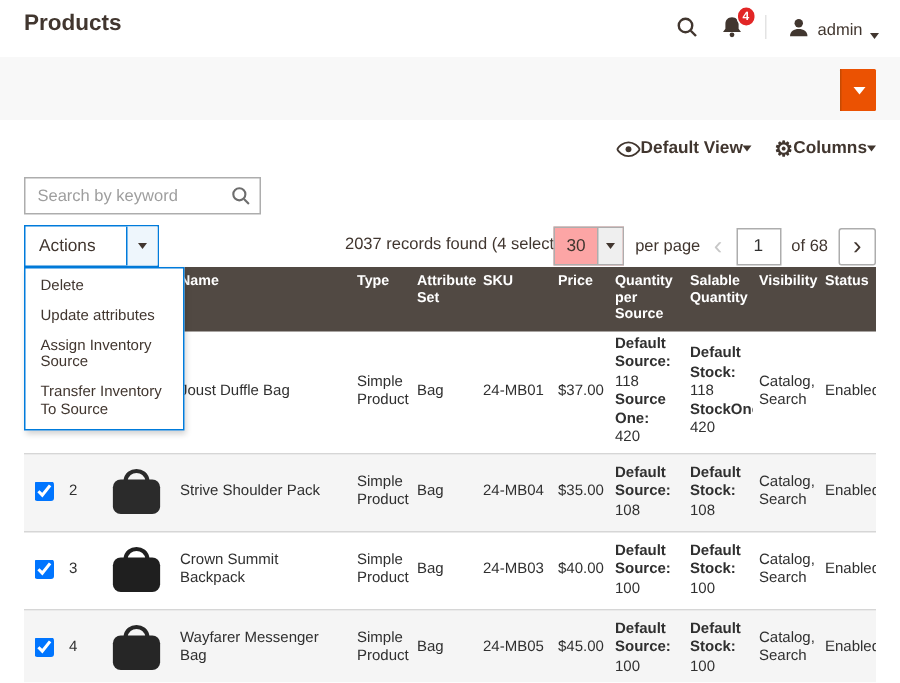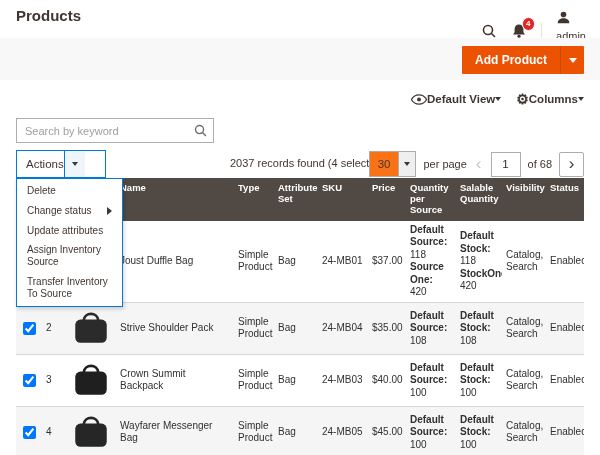--- a/index.html
+++ b/index.html
@@ -8,21 +8,21 @@
   .page { position:relative; width:600px; height:455px; overflow:hidden; background:#fff; }
 
   
   .top { position:absolute; top:0; left:0; width:600px; height:38px; background:#fff; }
   .page-title { position:absolute; left:16px; top:7px; margin:0; font-size:15px; font-weight:600; color:#41362f; }
   .top-right { position:absolute; right:14px; top:10px; display:flex; align-items:center; gap:14px; }
   .icon-btn { position:relative; display:inline-flex; cursor:pointer; }
   .badge { position:absolute; top:-6px; right:-8px; background:#e22626; color:#fff; font-size:8px; font-weight:bold;
            line-height:1; padding:2px 3.5px; border-radius:8px; border:1px solid #fff; }
   .top-divider { width:1px; height:16px; background:#e3e3e3; }
-  .admin-ctl { display:flex; align-items:flex-start; gap:5px; font-size:11px; color:#41362f; cursor:pointer;flex-direction:column; }
+  .admin-ctl { display:flex; align-items:flex-end; gap:5px; font-size:11px; color:#41362f; cursor:pointer; }
 
   
   .caret-down { display:inline-block; width:0; height:0; border-left:4px solid transparent;
                 border-right:4px solid transparent; border-top:5px solid #41362f; }
   .caret-down.white { border-top-color:#fff; }
   .caret-down.tiny { border-left-width:3px; border-right-width:3px; border-top-width:4px; }
   .caret-right { display:inline-block; width:0; height:0; border-top:4px solid transparent;
                  border-bottom:4px solid transparent; border-left:5px solid #41362f; flex:0 0 auto; }
 
   
@@ -34,36 +34,36 @@
 
   
   .view-toolbar { position:absolute; top:92px; right:16px; display:flex; align-items:center; gap:15px; }
   .filters-btn { display:flex; align-items:center; gap:6px; border:1px solid #adadad; background:#fff;
                  padding:4px 11px; font-size:11.5px; font-weight:bold; color:#41362f; font-family:inherit;
                  border-radius:2px; cursor:pointer; }
   .view-ctl { display:flex; align-items:center; gap:0; font-size:11.5px; font-weight:bold; color:#41362f; cursor:pointer; }
   .gear-glyph { font-size:14px; line-height:1; color:#41362f; }
 
   
-  .search-wrap { position:absolute; left:16px; top:118px; width:198px; height:25px; }
+  .search-wrap { position:absolute; left:16px; top:118px; width:158px; height:25px; }
   .search-wrap input { width:100%; height:100%; border:1px solid #adadad; padding:0 26px 0 8px;
                        font-size:11px; color:#303030; font-family:inherit; background:#fff; }
   .search-wrap input::placeholder { color:#9e9e9e; }
   .search-icon-inside { position:absolute; right:6px; top:5px; cursor:pointer; }
 
   
   .grid-toolbar { position:absolute; left:16px; top:150px; width:568px; height:28px; font-size:11px; color:#41362f; }
   .actions-select { position:absolute; left:0; top:0; width:90px; height:28px; border:1px solid #007bdb;
-                    background:#fff; display:flex; align-items:stretch; justify-content:flex-start; cursor:pointer; }
+                    background:#fff; display:flex; align-items:stretch; justify-content:space-between; cursor:pointer; }
   .as-label { display:flex; align-items:center; padding-left:9px; font-size:11.5px; color:#41362f; }
   .as-arrow { width:21px; display:flex; align-items:center; justify-content:center;
               border-left:1px solid #007bdb; background:#eef6fc; }
   .records { position:absolute; left:214px; top:7px; color:#41362f; }
   .right-controls { position:absolute; right:0; top:0; height:28px; display:flex; align-items:center; gap:7px; }
-  .per-page { display:flex; align-items:stretch; height:26px; border:1px solid #adadad; background:#f97316; cursor:pointer; }
+  .per-page { display:flex; align-items:stretch; height:26px; border:1px solid #adadad; background:#fca5a5; cursor:pointer; }
   .pp-value { display:flex; align-items:center; padding:0 8px; font-size:11.5px; }
   .pp-arrow-box { width:17px; display:flex; align-items:center; justify-content:center;
                   border-left:1px solid #adadad; background:#efefef; }
   .pp-label { color:#41362f; }
   .pg-prev { color:#c7c7c7; font-size:17px; padding:0 2px; cursor:default; }
   .pg-input { width:30px; height:25px; border:1px solid #adadad; text-align:center; font-size:11.5px;
               font-family:inherit; color:#303030; }
   .pg-total { color:#41362f; }
   .pg-next { width:25px; height:25px; border:1px solid #adadad; border-radius:2px; display:flex; align-items:center;
              justify-content:center; font-size:17px; color:#41362f; background:#fff; cursor:pointer; }
@@ -118,21 +118,20 @@
           <path d="M1.8 14c0-3.4 2.8-5.1 6.2-5.1s6.2 1.7 6.2 5.1z" fill="#41362f"></path>
         </svg>
         <span>admin</span>
         <span class="caret-down tiny"></span>
       </span>
     </div>
   </header>
 
   <div class="band">
     <div class="add-btn">
-      <span class="add-label">Add Product</span>
       <span class="add-toggle">
         <span class="caret-down white"></span>
       </span>
     </div>
   </div>
 
   <div class="view-toolbar">
     <div class="view-ctl">
       <svg width="16" height="11" viewBox="0 0 18 12">
         <path d="M9 0.8C4.8 0.8 1.6 4 0.5 6 1.6 8 4.8 11.2 9 11.2S16.4 8 17.5 6C16.4 4 13.2 0.8 9 0.8z" fill="none" stroke="#41362f" stroke-width="1.4"></path>
@@ -177,24 +176,20 @@
       <span class="pg-prev">‹</span>
       <input class="pg-input" type="text" value="1" style="">
       <span class="pg-total">of 68</span>
       <span class="pg-next">›</span>
     </div>
   </div>
 
   <div class="actions-menu">
       <div class="menu-item">
         <span>Delete</span>
-      </div>
-      <div class="menu-item">
-        <span>Change status</span>
-        <span class="caret-right"></span>
       </div>
       <div class="menu-item">
         <span>Update attributes</span>
       </div>
       <div class="menu-item">
         <span>Assign Inventory Source</span>
       </div>
       <div class="menu-item">
         <span>Transfer Inventory To Source</span>
       </div>

